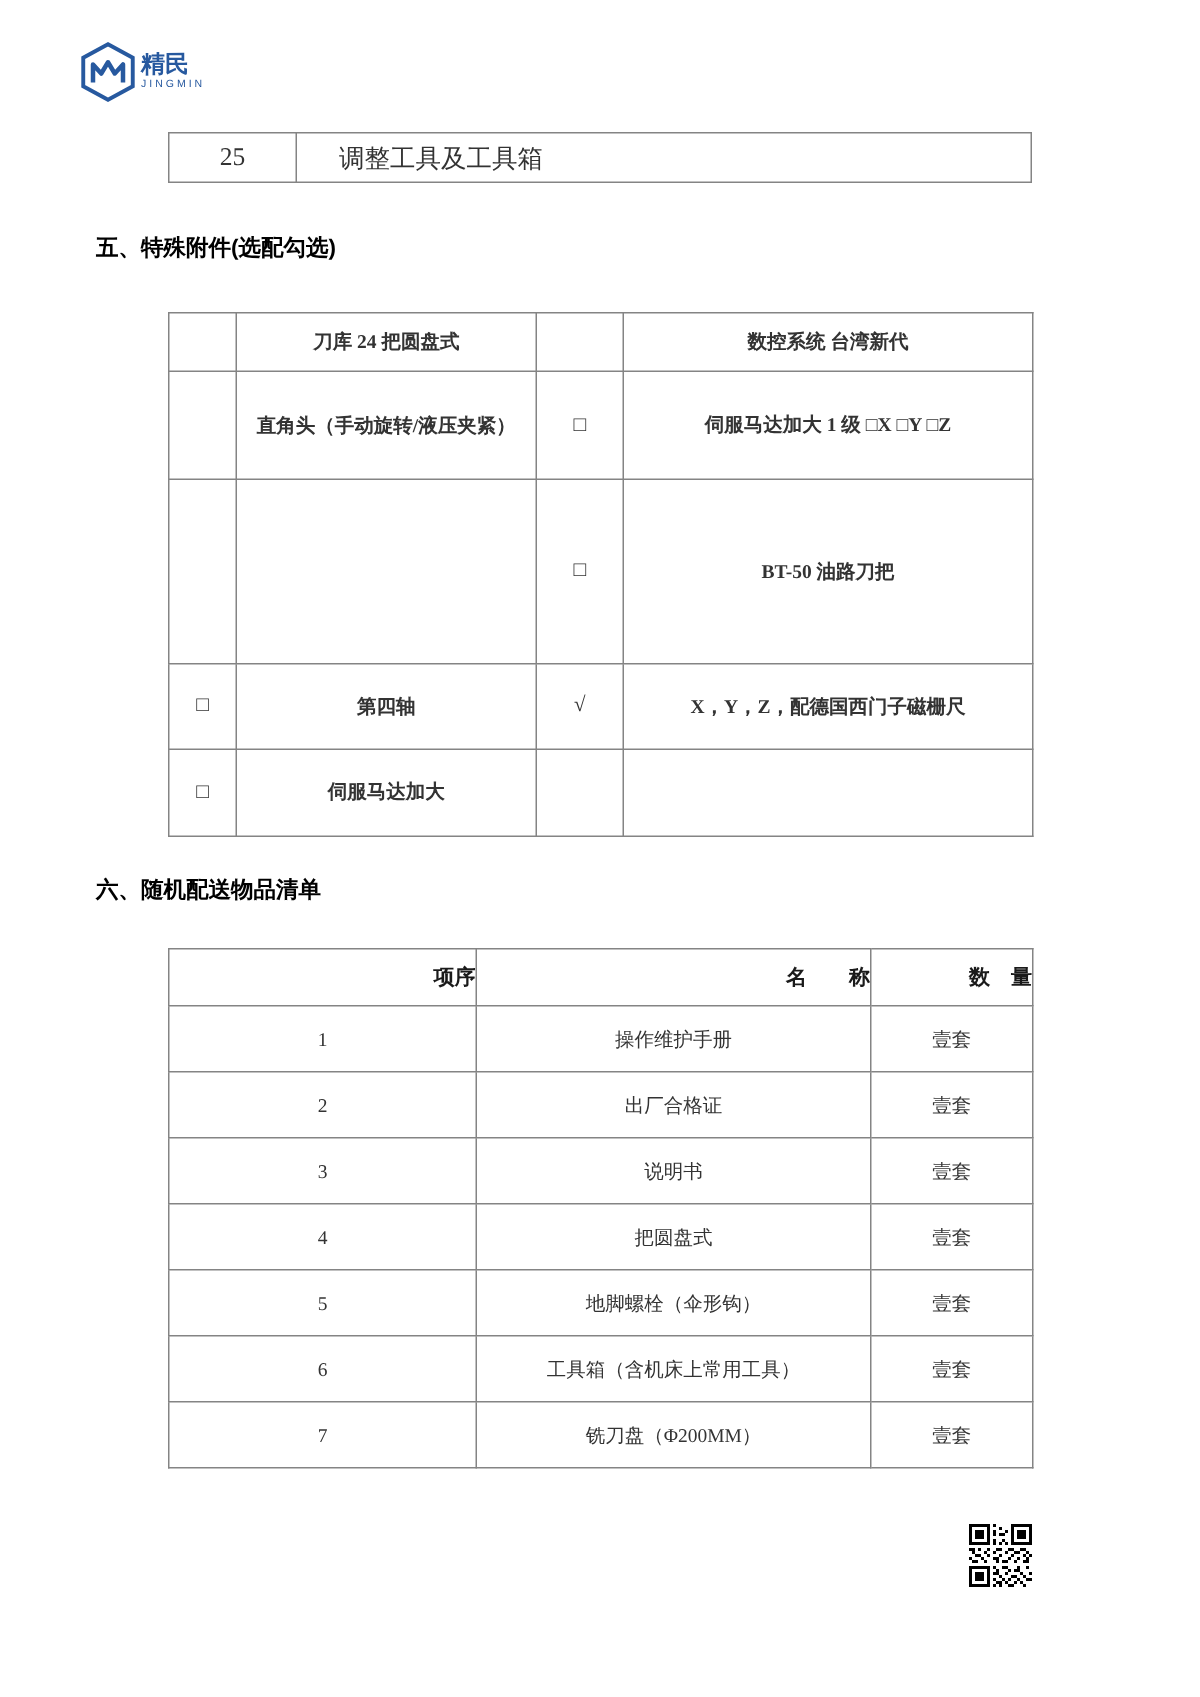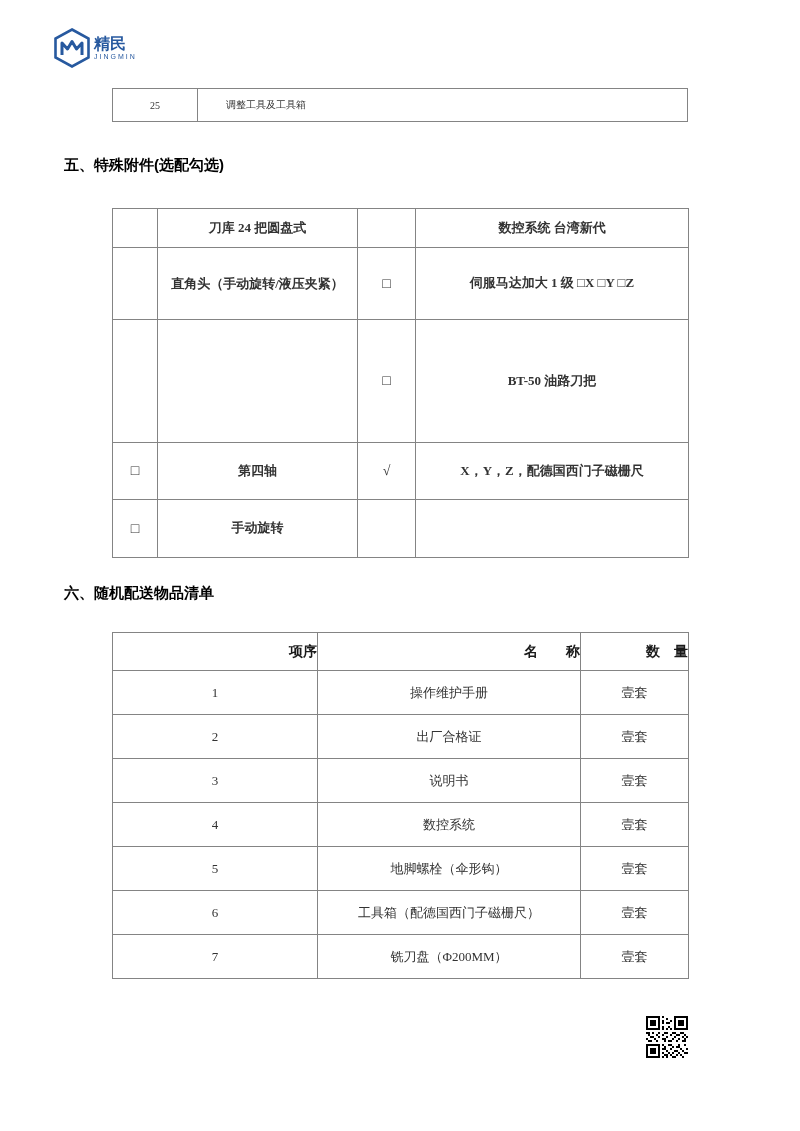--- a/index.html
+++ b/index.html
@@ -15,21 +15,21 @@
   .logo { position:absolute; left:54px; top:16px; display:flex; align-items:center; gap:4px; }
   .logo-text { display:flex; flex-direction:column; line-height:1.1; }
   .logo-cn { font-family:"Liberation Sans",sans-serif; font-weight:bold; font-size:16px; color:var(--logo-blue,#27599f); }
   .logo-en { font-family:"Liberation Sans",sans-serif; font-size:7px; letter-spacing:2px; color:var(--logo-blue,#27599f); }
 
   
   table { border-collapse:collapse; table-layout:fixed; }
   td, th { border:1px solid var(--border-gray,#848484); vertical-align:middle; }
 
   
-  .top-table { position:absolute; left:112px; top:76px; width:576px; font-size:10px; }
+  .top-table { position:absolute; left:112px; top:76px; width:576px; font-size:17px; }
   .top-table td { height:33px; }
   .top-table .c-idx { width:85px; text-align:center; }
   .top-table .c-lbl { padding-left:28px; text-align:left; }
 
   
   .section-title {
     position:absolute; left:64px;
     font-family:"Liberation Sans","DejaVu Sans",sans-serif;
     font-weight:bold; font-size:15px; color:#000000;
   }
@@ -123,21 +123,21 @@
       <td>BT-50 油路刀把</td>
     </tr>
     <tr class="r4">
       <td class="cb">□</td>
       <td>第四轴</td>
       <td class="cb">√</td>
       <td>X，Y，Z，配德国西门子磁栅尺</td>
     </tr>
     <tr class="r5">
       <td class="cb">□</td>
-      <td>手动旋转</td>
+      <td>伺服马达加大</td>
       <td class="cb"></td>
       <td></td>
     </tr>
   </tbody>
     </table>
 
   <div class="section-title title-s6">六、随机配送物品清单</div>
 
   <table class="items-table">
     <colgroup>
@@ -161,31 +161,31 @@
       <td>出厂合格证</td>
       <td>壹套</td>
     </tr>
     <tr>
       <td>3</td>
       <td>说明书</td>
       <td>壹套</td>
     </tr>
     <tr>
       <td>4</td>
-      <td>数控系统</td>
+      <td>把圆盘式</td>
       <td>壹套</td>
     </tr>
     <tr>
       <td>5</td>
       <td>地脚螺栓（伞形钩）</td>
       <td>壹套</td>
     </tr>
     <tr>
       <td>6</td>
-      <td>工具箱（配德国西门子磁栅尺）</td>
+      <td>工具箱（含机床上常用工具）</td>
       <td>壹套</td>
     </tr>
     <tr>
       <td>7</td>
       <td>铣刀盘（Φ200MM）</td>
       <td>壹套</td>
     </tr>
   </tbody>
     </table>
 

